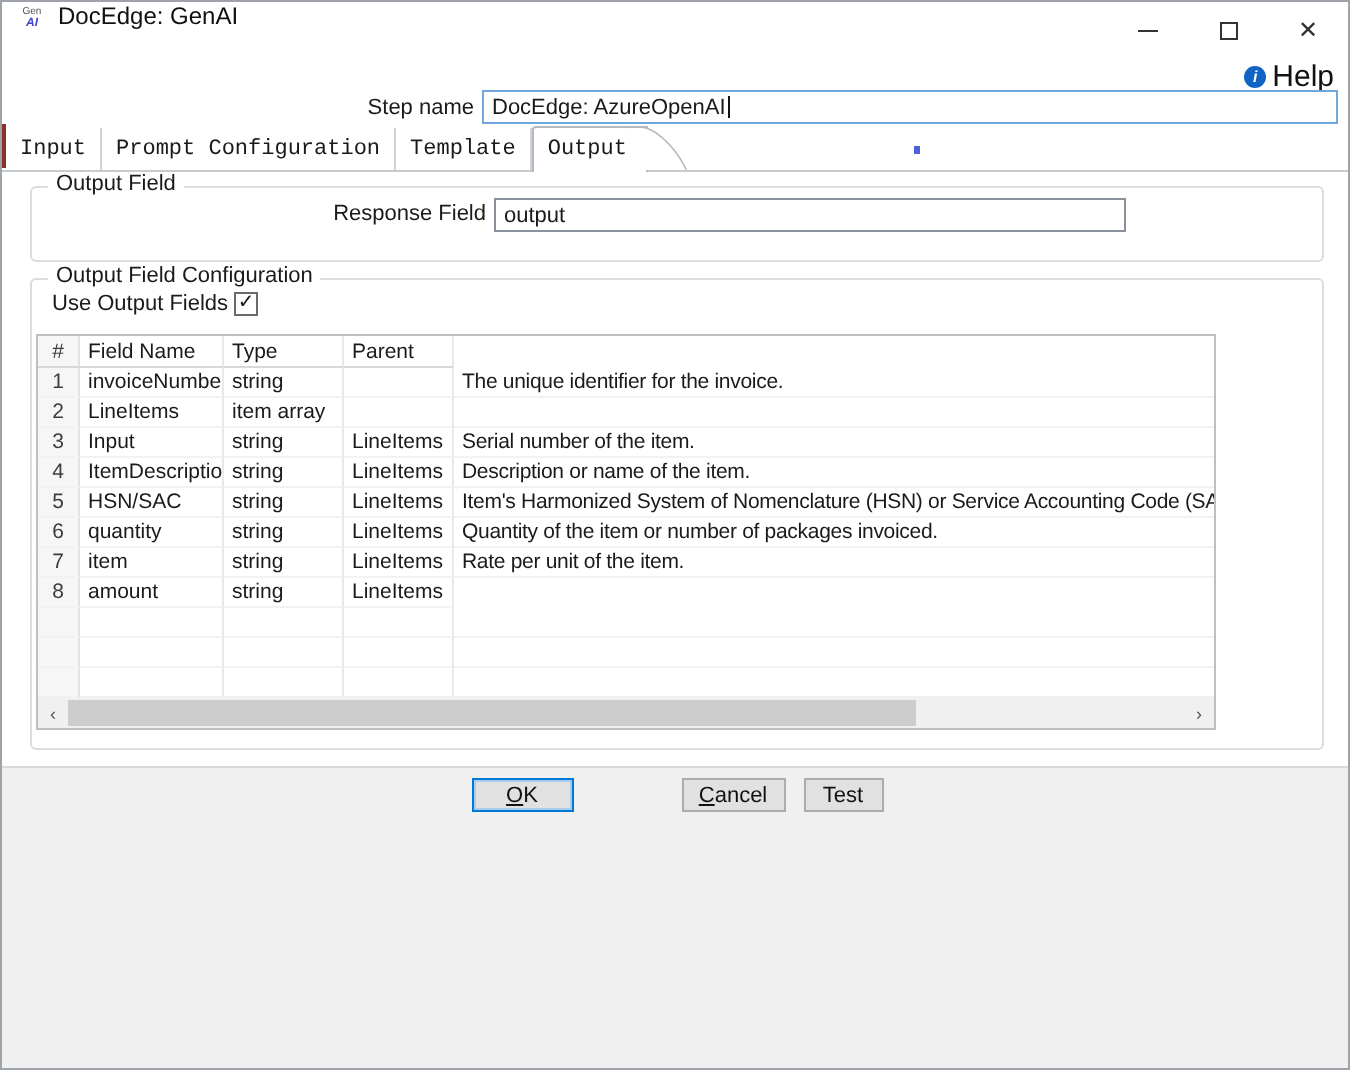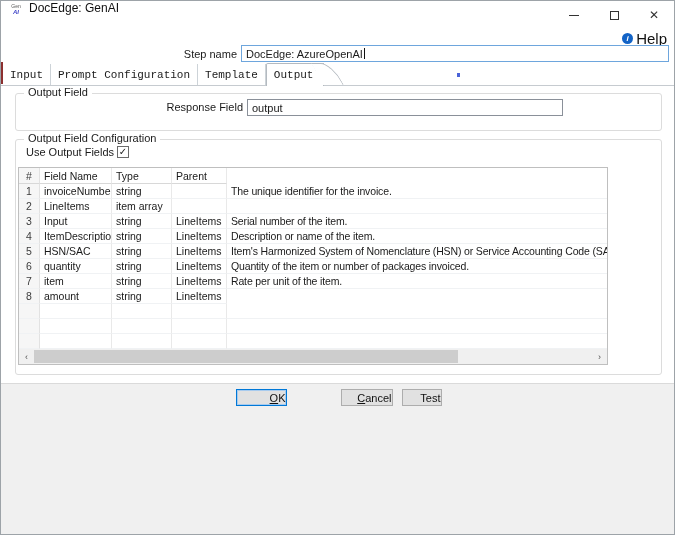--- a/index.html
+++ b/index.html
@@ -68,21 +68,21 @@
 
   
   .hscroll { position:absolute; left:0; bottom:0; width:588px; height:15px; background:#f0f0f0; display:flex; align-items:center; }
   .hs-arrow { width:15px; height:15px; display:flex; align-items:center; justify-content:center; font-size:9px; color:#505050; }
   .hs-track { flex:1; height:15px; position:relative; }
   .hs-thumb { position:absolute; left:0; top:1px; height:13px; width:76%; background:#cdcdcd; }
 
   
   .bottom-area { position:absolute; left:0; top:382px; width:675px; height:153px; background:#f0f0f0; border-top:1px solid #dadada; }
   .button-row { position:absolute; top:5px; left:0; width:100%; display:flex; justify-content:center; gap:9px; }
-  .btn { height:17px; background:#e1e1e1; border:1px solid #adadad; font-size:11px; color:#111; display:flex; align-items:center; justify-content:flex-end; font-family:"Liberation Sans", sans-serif; }
+  .btn { height:17px; background:#e1e1e1; border:1px solid #adadad; font-size:11px; color:#111; display:flex; align-items:center; justify-content:center; font-family:"Liberation Sans", sans-serif; }
   .btn-ok { width:51px; border:1px solid #0078d7; box-shadow:inset 0 0 0 1px #a8cbee; }
   .btn-cancel { width:52px;margin-left:45px; }
   .btn-test { width:40px; }
   .mnemonic { text-decoration:underline; }
 </style>
 </head>
 <body>
 
 <div class="dialog">
 

